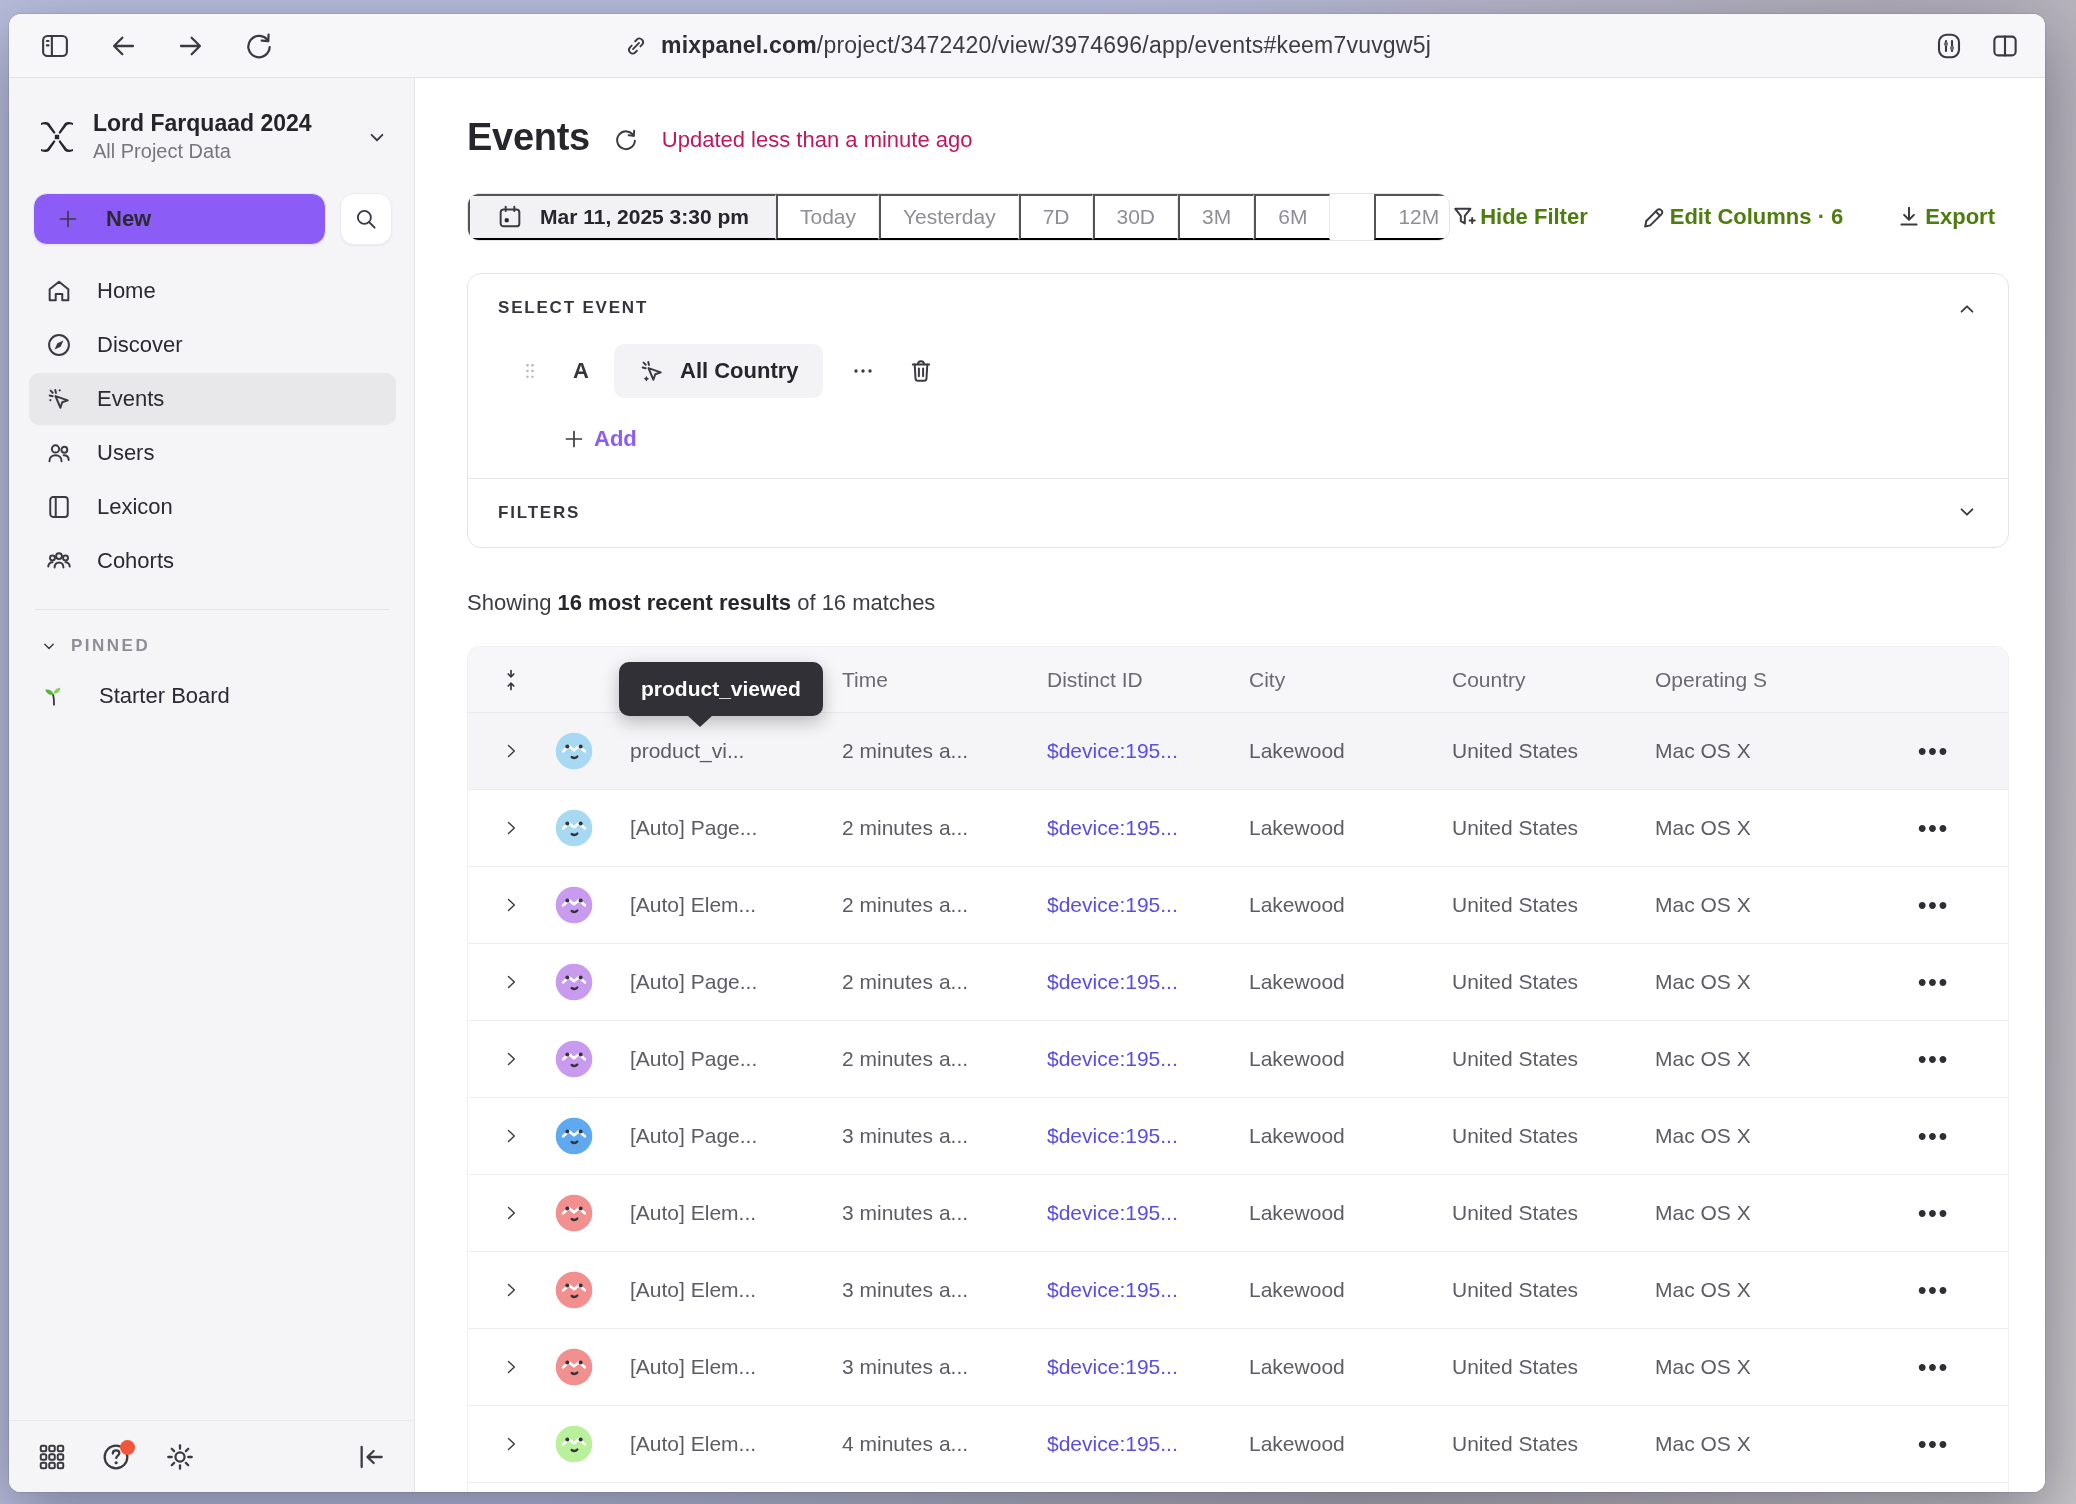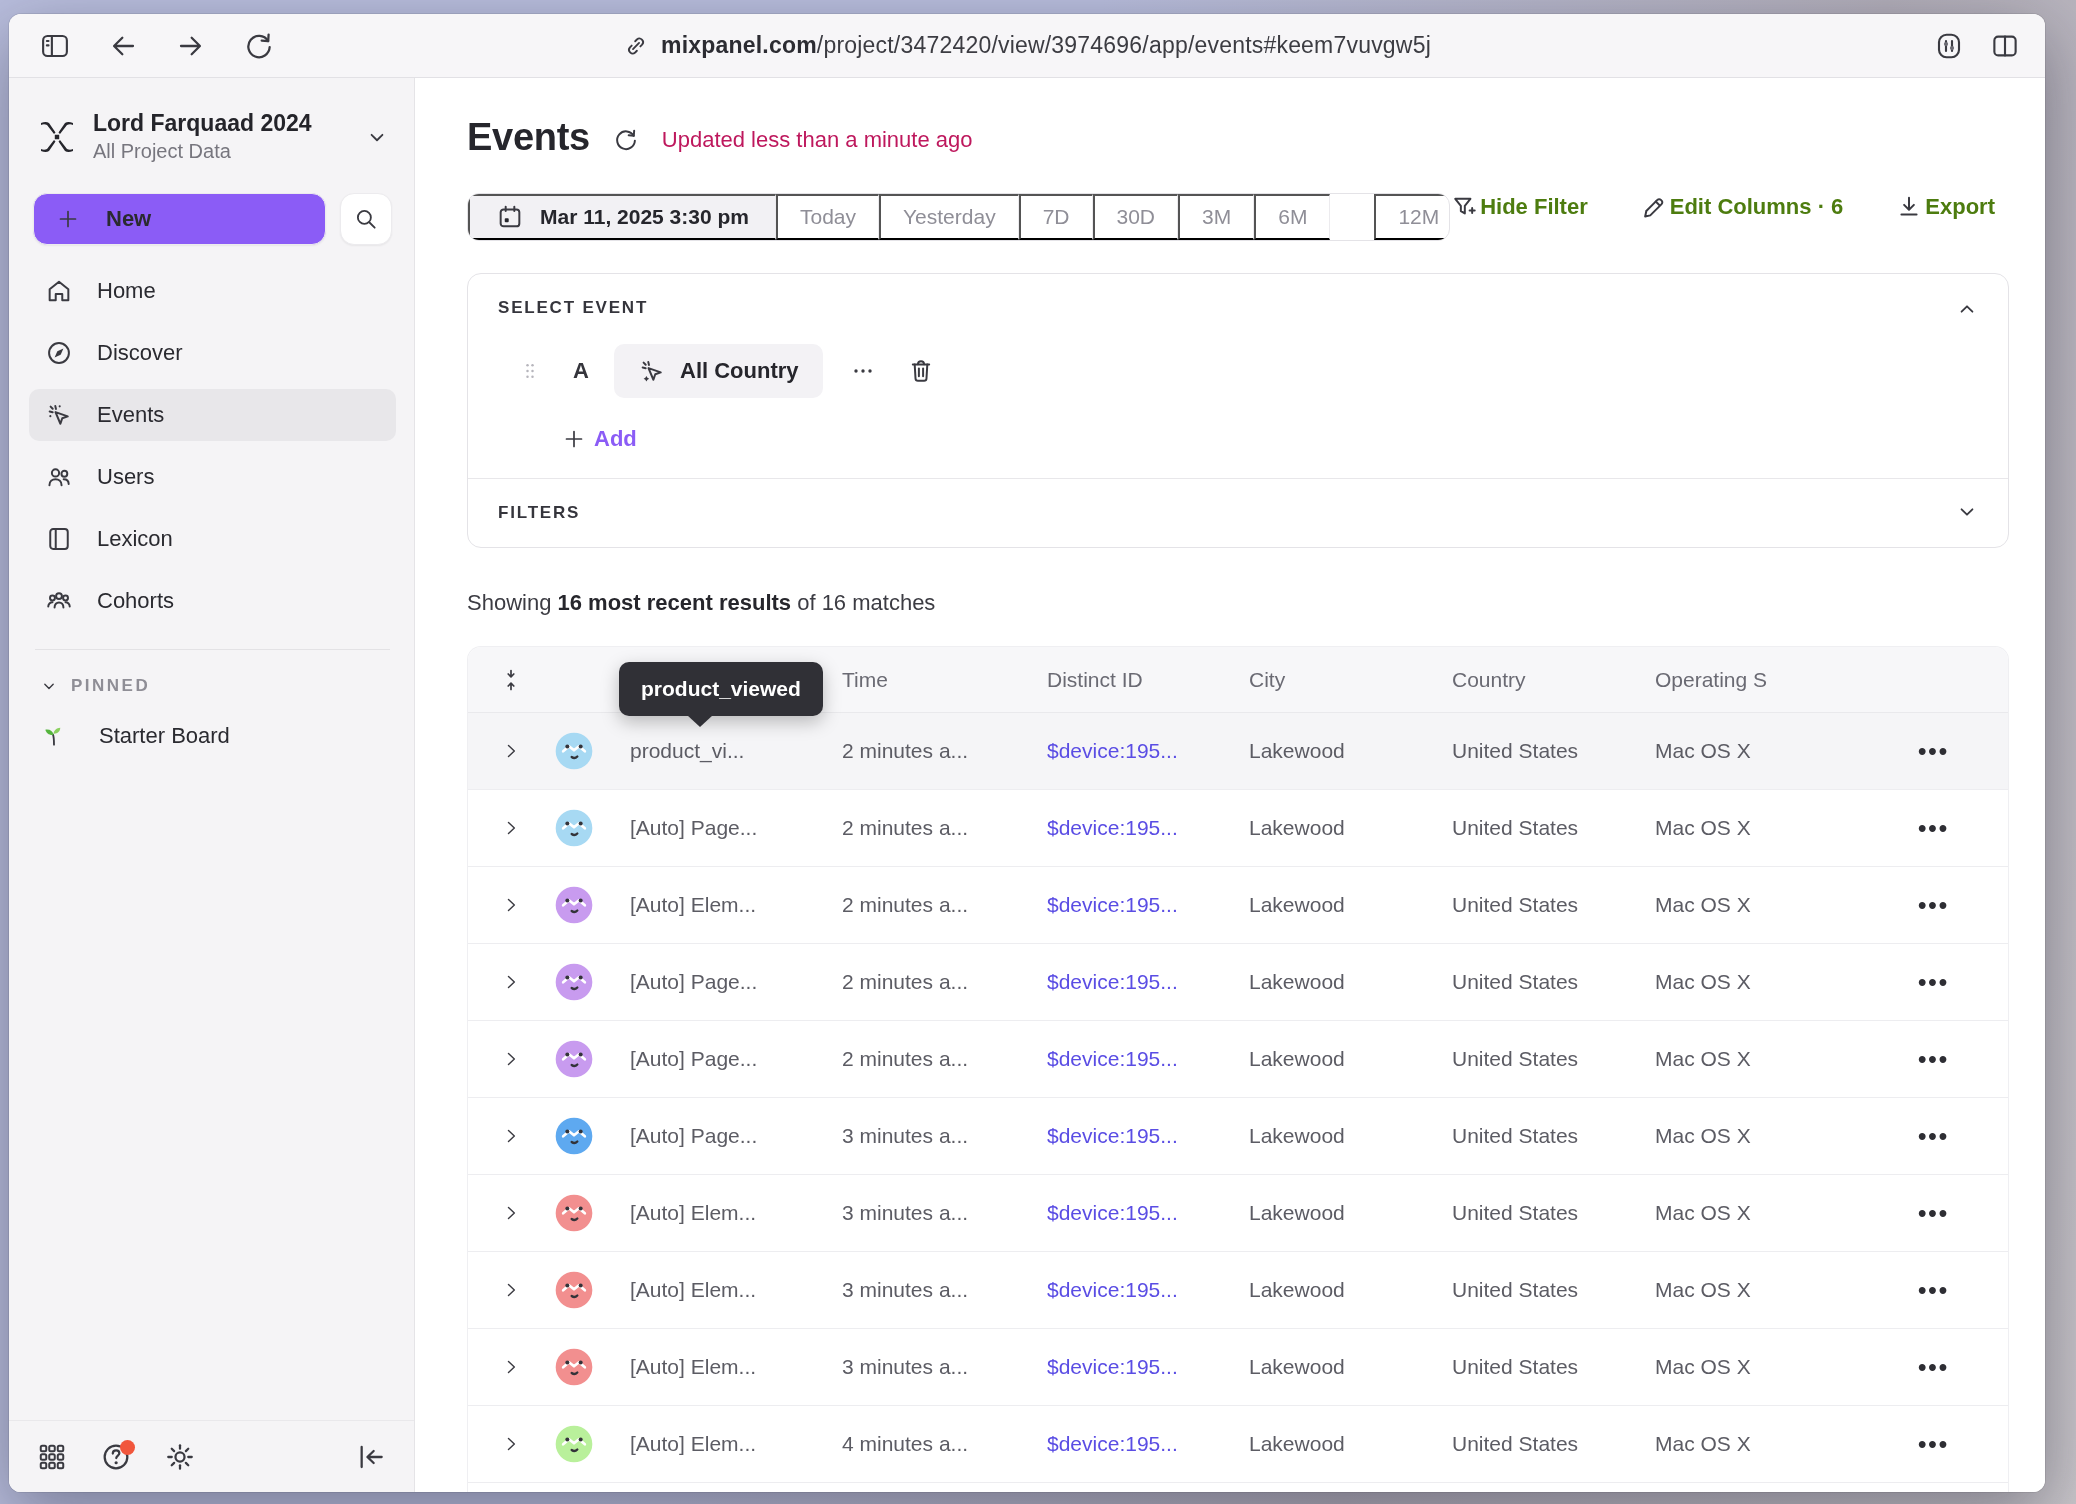--- a/index.html
+++ b/index.html
@@ -42,21 +42,21 @@
   .project { display:flex; align-items:center; gap:16px; padding:4px 6px 4px 8px; border-radius:10px; cursor:pointer; }
   .project .ptexts { flex:1; min-width:0; }
   .pname { font-size:23px; font-weight:700; color:#24242a; }
   .psub  { font-size:20px; color:#77767e; margin-top:3px; }
   .newrow { display:flex; gap:14px; margin:26px 4px 20px 4px; }
   .newbtn { flex:1; height:52px; background:#8b5cf6; border:1px solid #ecebee; border-radius:14px;
     box-shadow:0 1px 2px rgba(0,0,0,.06); display:flex; align-items:center; gap:26px; padding-left:22px;
     font-size:22px; font-weight:600; color:#2a2a30; cursor:pointer; }
   .searchbtn { width:52px; height:52px; background:#fff; border:1px solid #ecebee; border-radius:14px;
     box-shadow:0 1px 2px rgba(0,0,0,.06); display:flex; align-items:center; justify-content:center; cursor:pointer; }
-  .nav { display:flex; flex-direction:column; gap:10px; }
+  .nav { display:flex; flex-direction:column; gap:2px; }
   .navitem { display:flex; align-items:center; gap:24px; height:52px; padding:0 16px; border-radius:10px;
     font-size:22px; font-weight:500; color:#2a2a30; cursor:pointer; }
   .navitem.active { background:#e8e7ea; }
   .sdivider { height:1px; background:#e3e2e5; margin:22px 6px 0 6px; }
   .pinhead { display:flex; align-items:center; gap:12px; margin:26px 6px 0 10px;
     font-size:17px; font-weight:700; letter-spacing:2.5px; color:#8f8e96; cursor:pointer; }
   .pinitem { display:flex; align-items:center; gap:32px; height:52px; padding:0 12px; margin-top:14px;
     border-radius:10px; font-size:22px; font-weight:500; color:#2a2a30; cursor:pointer; }
   .sidefoot { position:absolute; left:0; right:0; bottom:0; height:72px; border-top:1px solid #e9e8eb;
     display:flex; align-items:center; gap:30px; padding:0 26px; background:#f5f4f6; }
@@ -66,21 +66,21 @@
   .collapsebtn { margin-left:auto; }
 
   
   .main { flex:1; min-width:0; background:#fff; padding:38px 0 0 52px; position:relative; overflow:hidden; }
   .content { width:1542px; }
   .titlerow { display:flex; align-items:center; gap:22px; }
   .pagetitle { font-size:38px; font-weight:700; color:#26262c; letter-spacing:-.3px; }
   .refreshbtn { background:none; border:none; cursor:pointer; margin-top:4px; }
   .updated { font-size:22px; color:#be185d; margin-top:4px; }
 
-  .controls { display:flex; align-items:flex-start; justify-content:space-between; margin-top:34px; }
+  .controls { display:flex; align-items:center; justify-content:space-between; margin-top:34px; }
   .segmented { display:flex; align-items:stretch; height:48px; border:1px solid #e4e3e7; border-radius:12px; overflow:hidden; background:#fff; }
   .seg { display:flex; align-items:center; padding:0 22px; font-size:21px; color:#8f8e97; border-right:1px solid #ecebee; cursor:pointer; background:none; white-space:nowrap; }
   .seg:last-child { border-right:none;margin-left:44px; }
   .seg.datesel { background:#f2f1f4; color:#26262c; font-weight:700; gap:16px; padding:0 26px; }
   .actions { display:flex; align-items:center; gap:52px; margin-right:14px; }
   .actbtn { display:flex; align-items:center; gap:2px; background:none; border:none; cursor:pointer;
     font-size:22px; font-weight:600; color:#4d7c0f; white-space:nowrap; }
 
   
   .qcard { margin-top:32px; border:1px solid #e4e3e7; border-radius:14px; }

